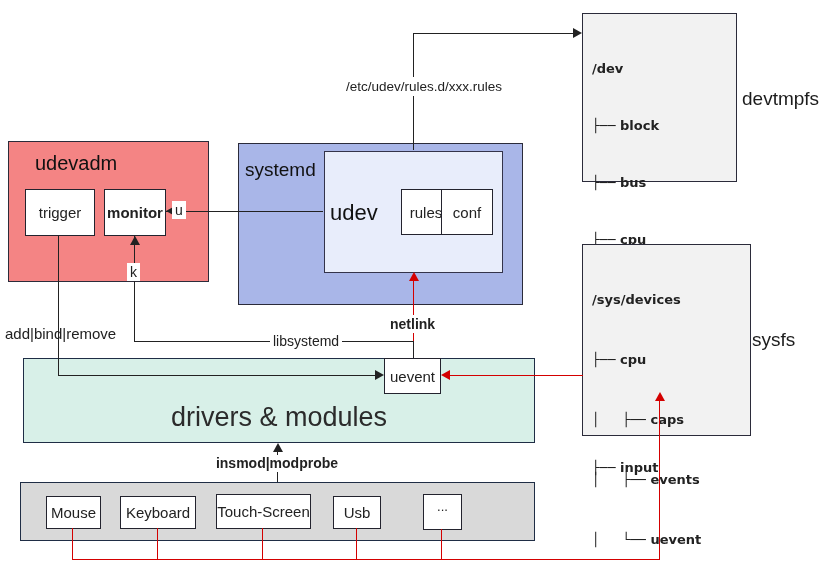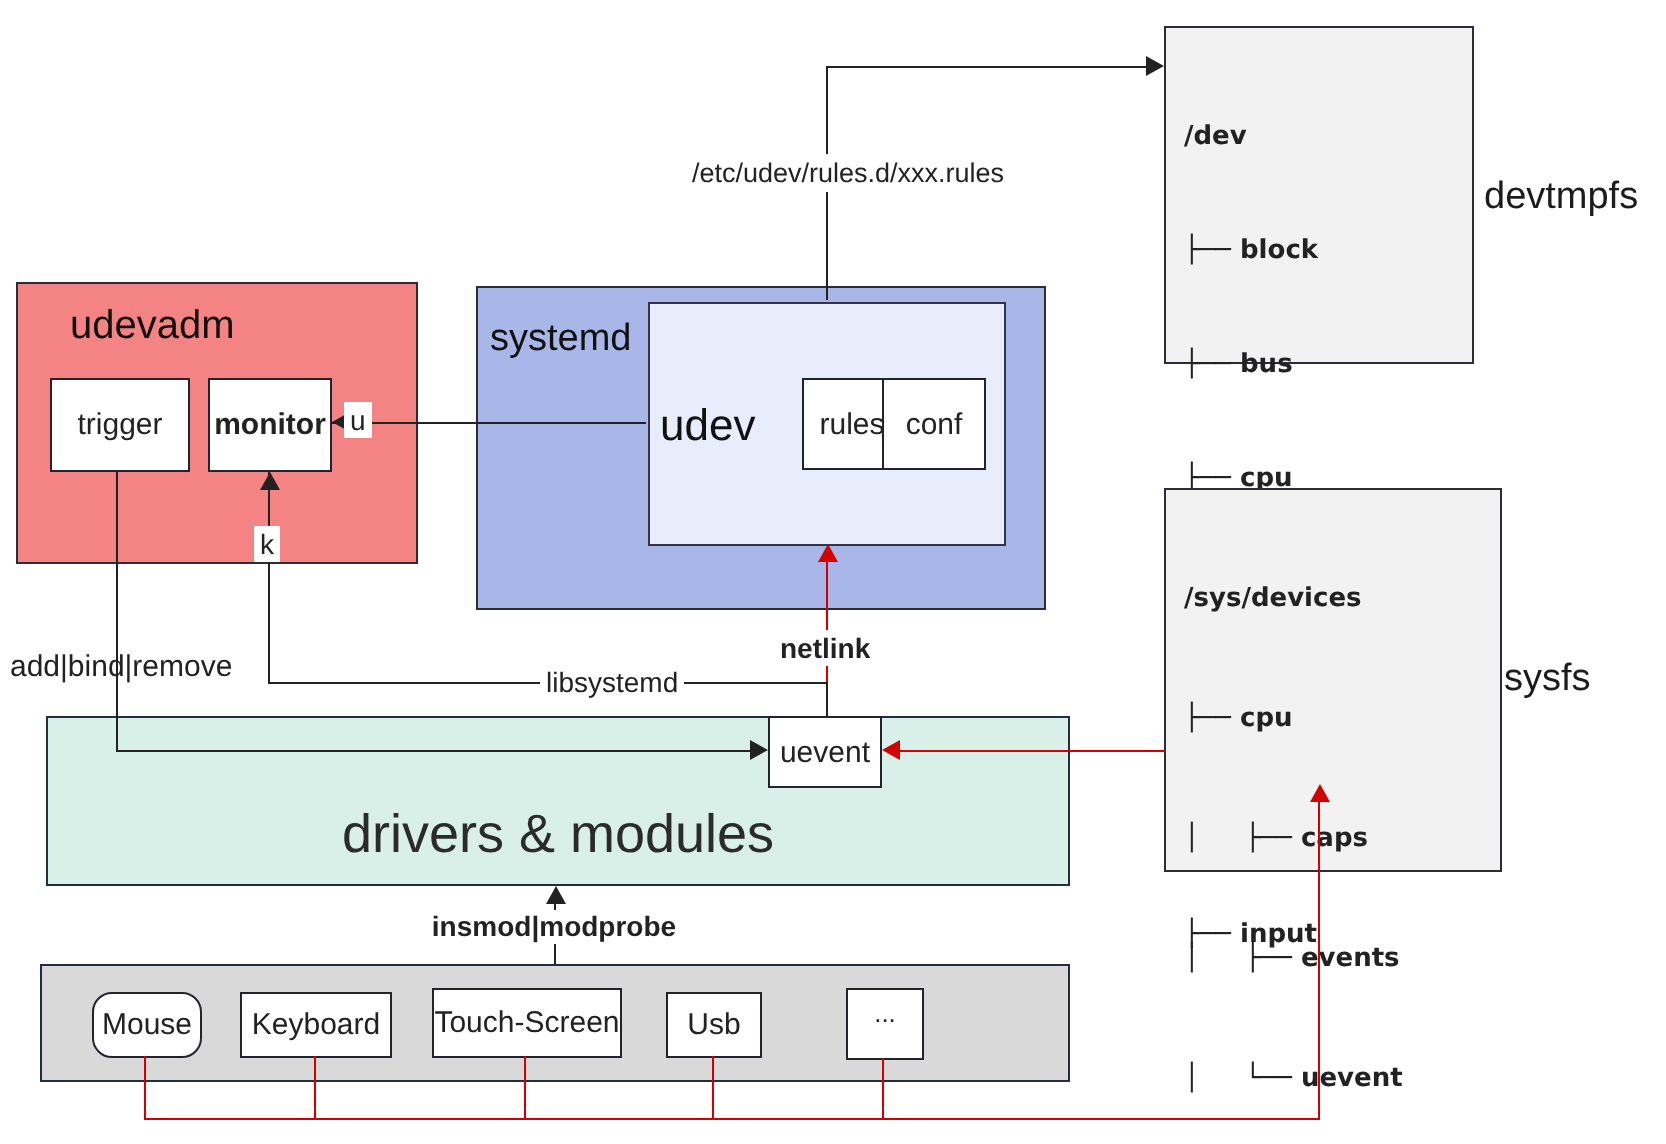--- a/index.html
+++ b/index.html
@@ -85,21 +85,21 @@
     </div>
   </div>
   <div class="sidelabel" style="left:752px;top:284px;margin-top:45px;">sysfs</div>
 
   <div class="abs bigbox" style="left:23px;top:358px;width:512px;height:85px;background:#d8f0e8;border-color:#1f2d45;
               display:flex;align-items:flex-end;justify-content:center;">
     <div style="font-size:27px;color:#2b2b2b;margin-bottom:9px;">drivers &amp; modules</div>
   </div>
 
   <div class="abs bigbox" style="left:20px;top:482px;width:515px;height:59px;background:#d9d9d9;border-color:#1f2d45;">
-    <div class="abs whitebox" style="left:25px;top:13px;width:55px;height:33px;font-size:15px;border-radius:10px;">
+    <div class="abs whitebox" style="left:25px;top:13px;width:55px;height:33px;font-size:15px;">
       <span>Mouse</span>
     </div>
     <div class="abs whitebox" style="left:99px;top:13px;width:76px;height:33px;font-size:15px;">
       <span>Keyboard</span>
     </div>
     <div class="abs whitebox" style="left:195px;top:11px;width:95px;height:35px;font-size:15px;">
       <span>Touch-Screen</span>
     </div>
     <div class="abs whitebox" style="left:312px;top:13px;width:48px;height:33px;font-size:15px;">
       <span>Usb</span>

